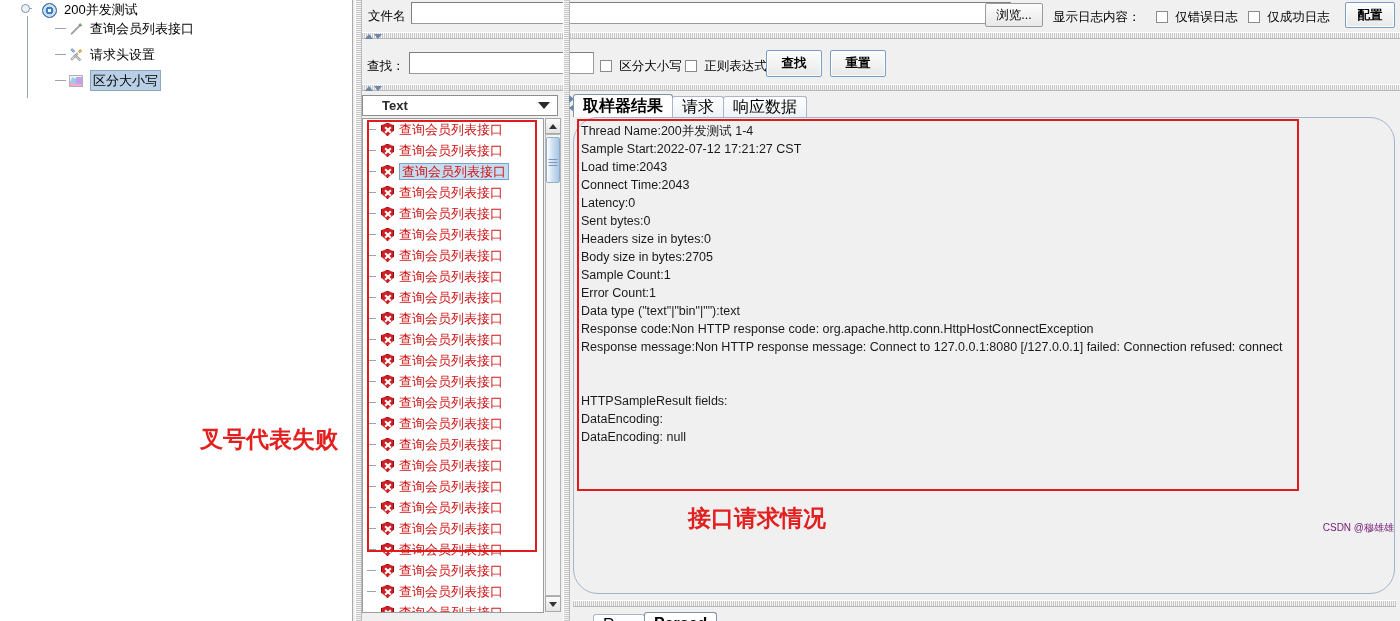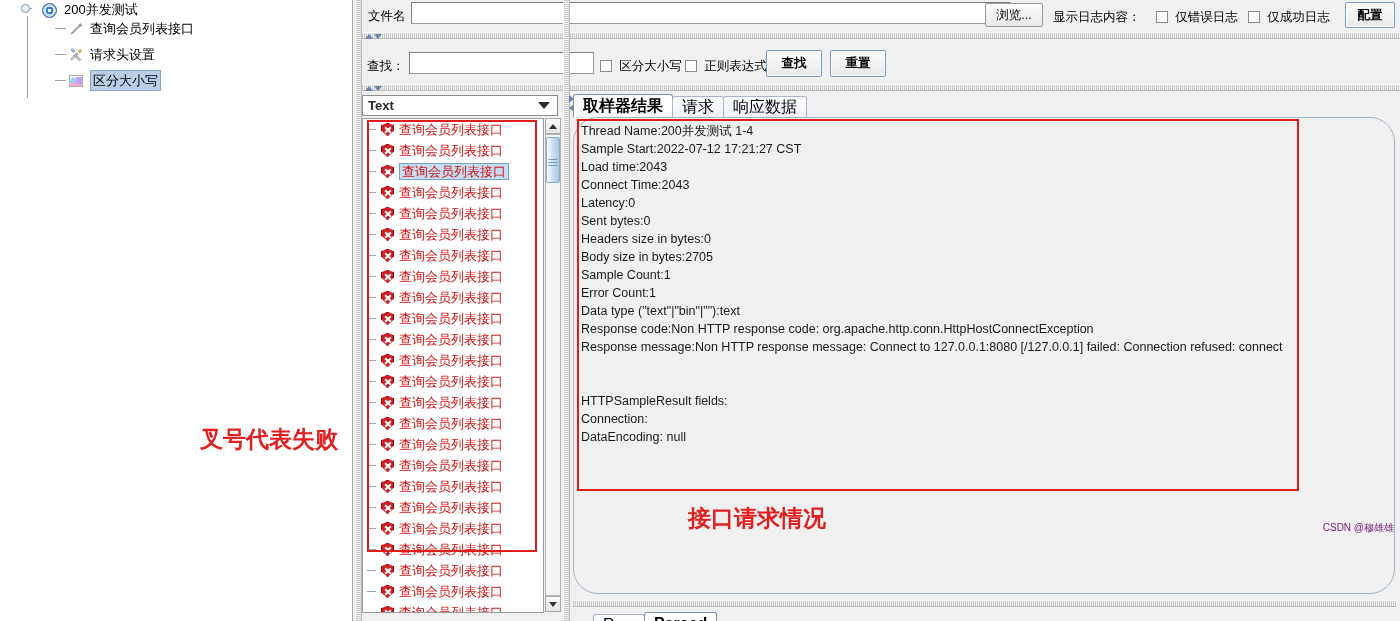--- a/index.html
+++ b/index.html
@@ -87,21 +87,21 @@
     position:absolute; width:0; height:0; border-left:4px solid transparent; border-right:4px solid transparent;
   }
   .split-arrows b { left:0; top:1px; border-bottom:5px solid #6b86a8; }
   .split-arrows i { left:9px; top:1px; border-top:5px solid #6b86a8; }
 
   
   .combo {
     position:absolute; background:#fff; border:1px solid #8d8d8d;
     display:flex; align-items:center; justify-content:space-between;
   }
-  .combo .cval { font-size:13px; font-weight:bold; color:#2a2a2a; padding-left:5px; }
+  .combo .cval { font-size:13px; font-weight:bold; color:#2a2a2a; padding-left:19px; }
   .combo .arrow { width:0;height:0;border-left:6px solid transparent;border-right:6px solid transparent;border-top:7px solid #2b2b2b; margin-right:7px; }
 
   
   .tabstrip { position:absolute; display:flex; align-items:flex-end; }
   .tab {
     height:21px; display:flex; align-items:center; padding:0 9px;
     font-size:16px; border:1px solid #a8b6c8; border-bottom:none;
     background: linear-gradient(#ffffff,#eef2f7);
     border-radius:3px 3px 0 0; margin-right:-1px;
     color:#000; white-space:nowrap;
@@ -479,21 +479,21 @@
           <div class="dline">Headers size in bytes:0</div>
           <div class="dline">Body size in bytes:2705</div>
           <div class="dline">Sample Count:1</div>
           <div class="dline">Error Count:1</div>
           <div class="dline">Data type ("text"|"bin"|""):text</div>
           <div class="dline">Response code:Non HTTP response code: org.apache.http.conn.HttpHostConnectException</div>
           <div class="dline">Response message:Non HTTP response message: Connect to 127.0.0.1:8080 [/127.0.0.1] failed: Connection refused: connect</div>
           <div class="dline">&nbsp;</div>
           <div class="dline">&nbsp;</div>
           <div class="dline">HTTPSampleResult fields:</div>
-          <div class="dline">Connection:</div>
+          <div class="dline">DataEncoding:</div>
           <div class="dline">DataEncoding: null</div>
         </div>
       </div>
 
     <div class="hatch-h" style="top:600px; left:220px; right:4px;"></div>
     <div class="tabstrip" id="bottom-tabs" style="left:240px; top:612px;">
         <div class="tab">Raw</div>
         <div class="tab active">Parsed</div>
       </div>
   </div>

